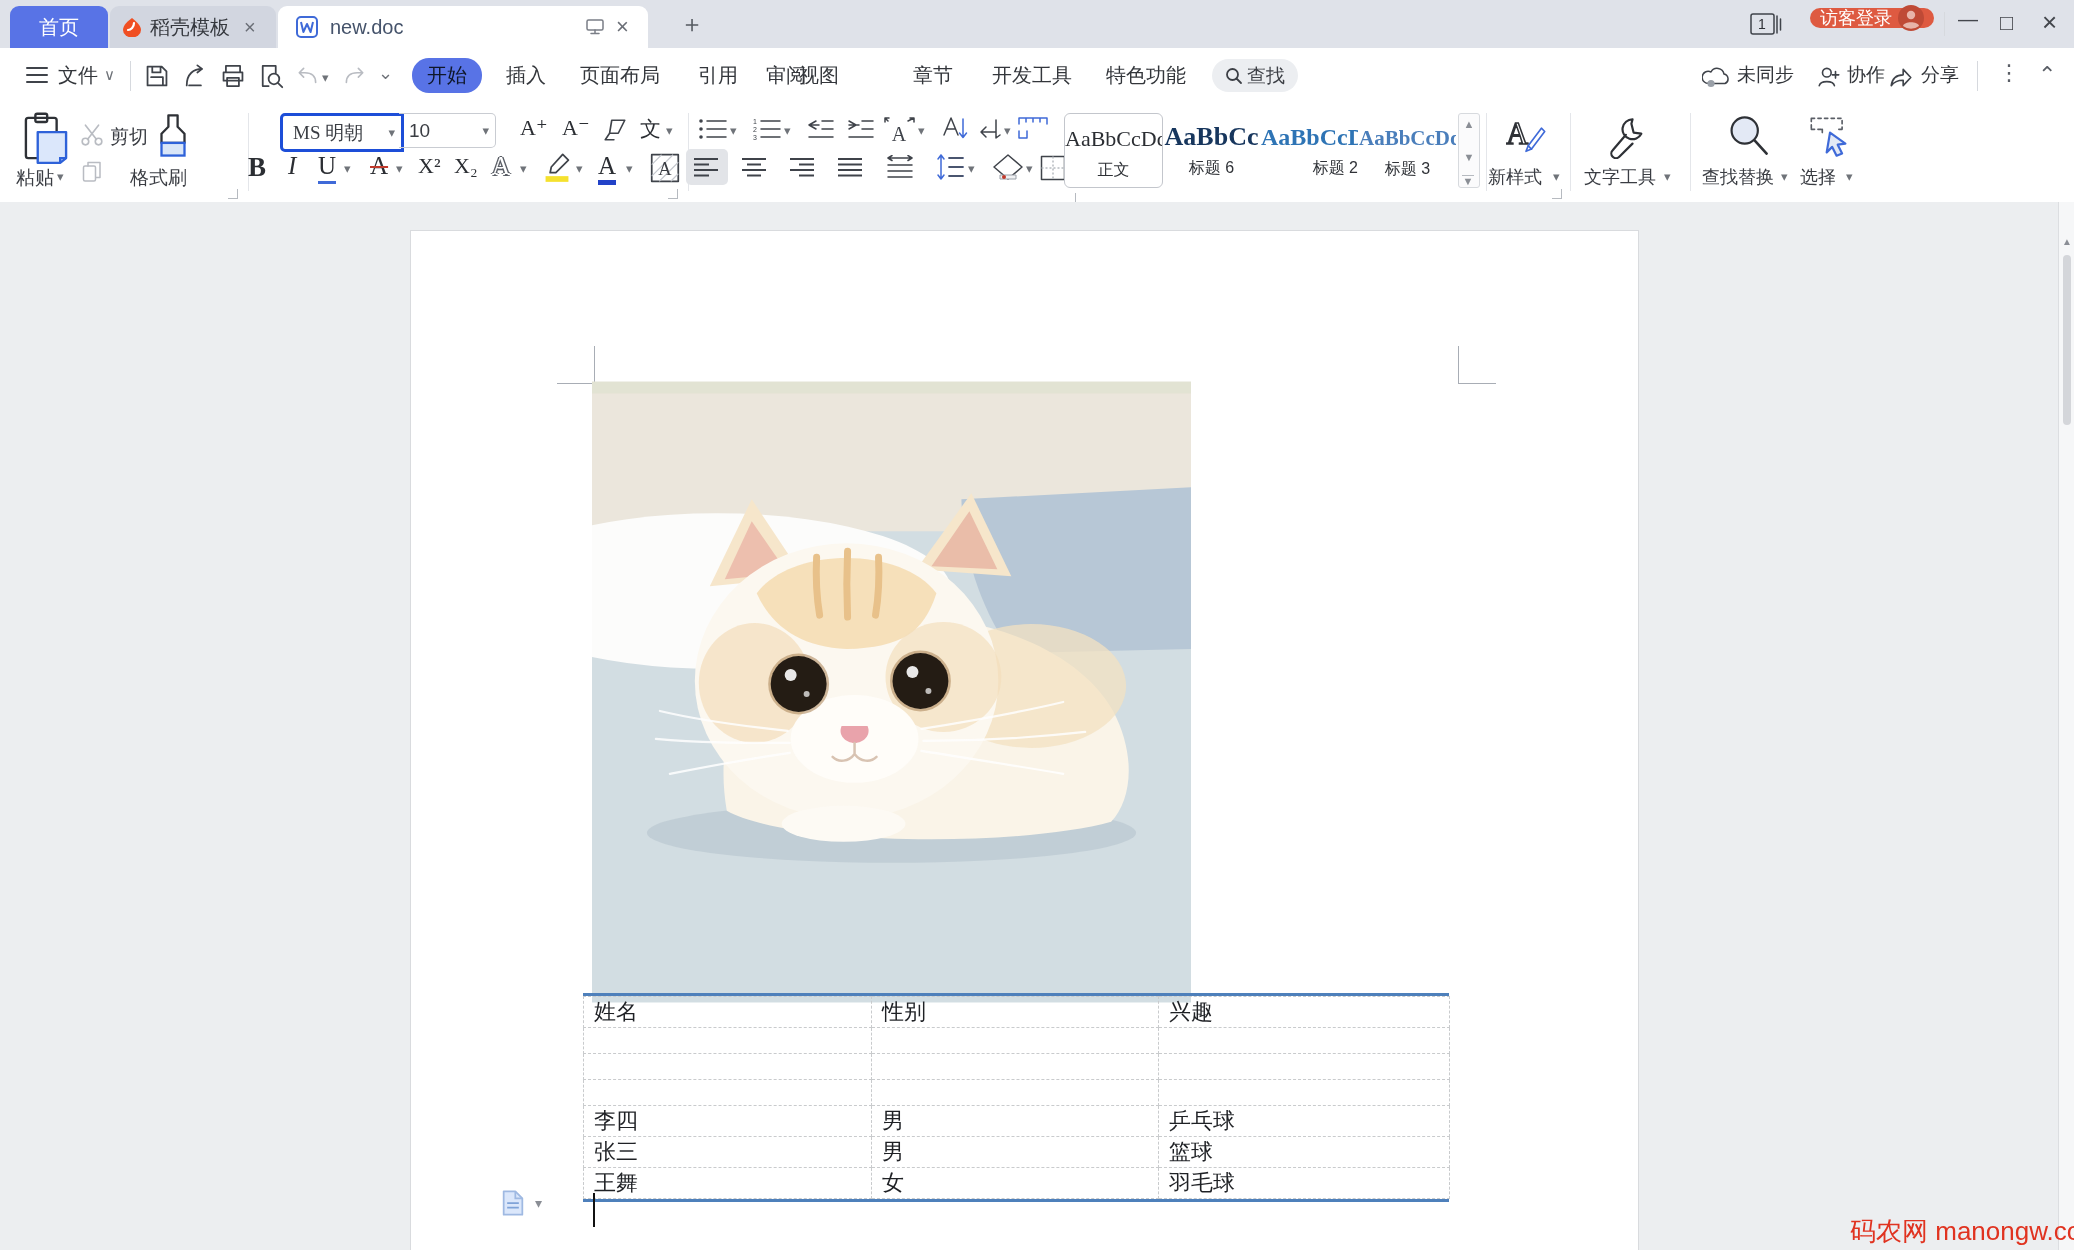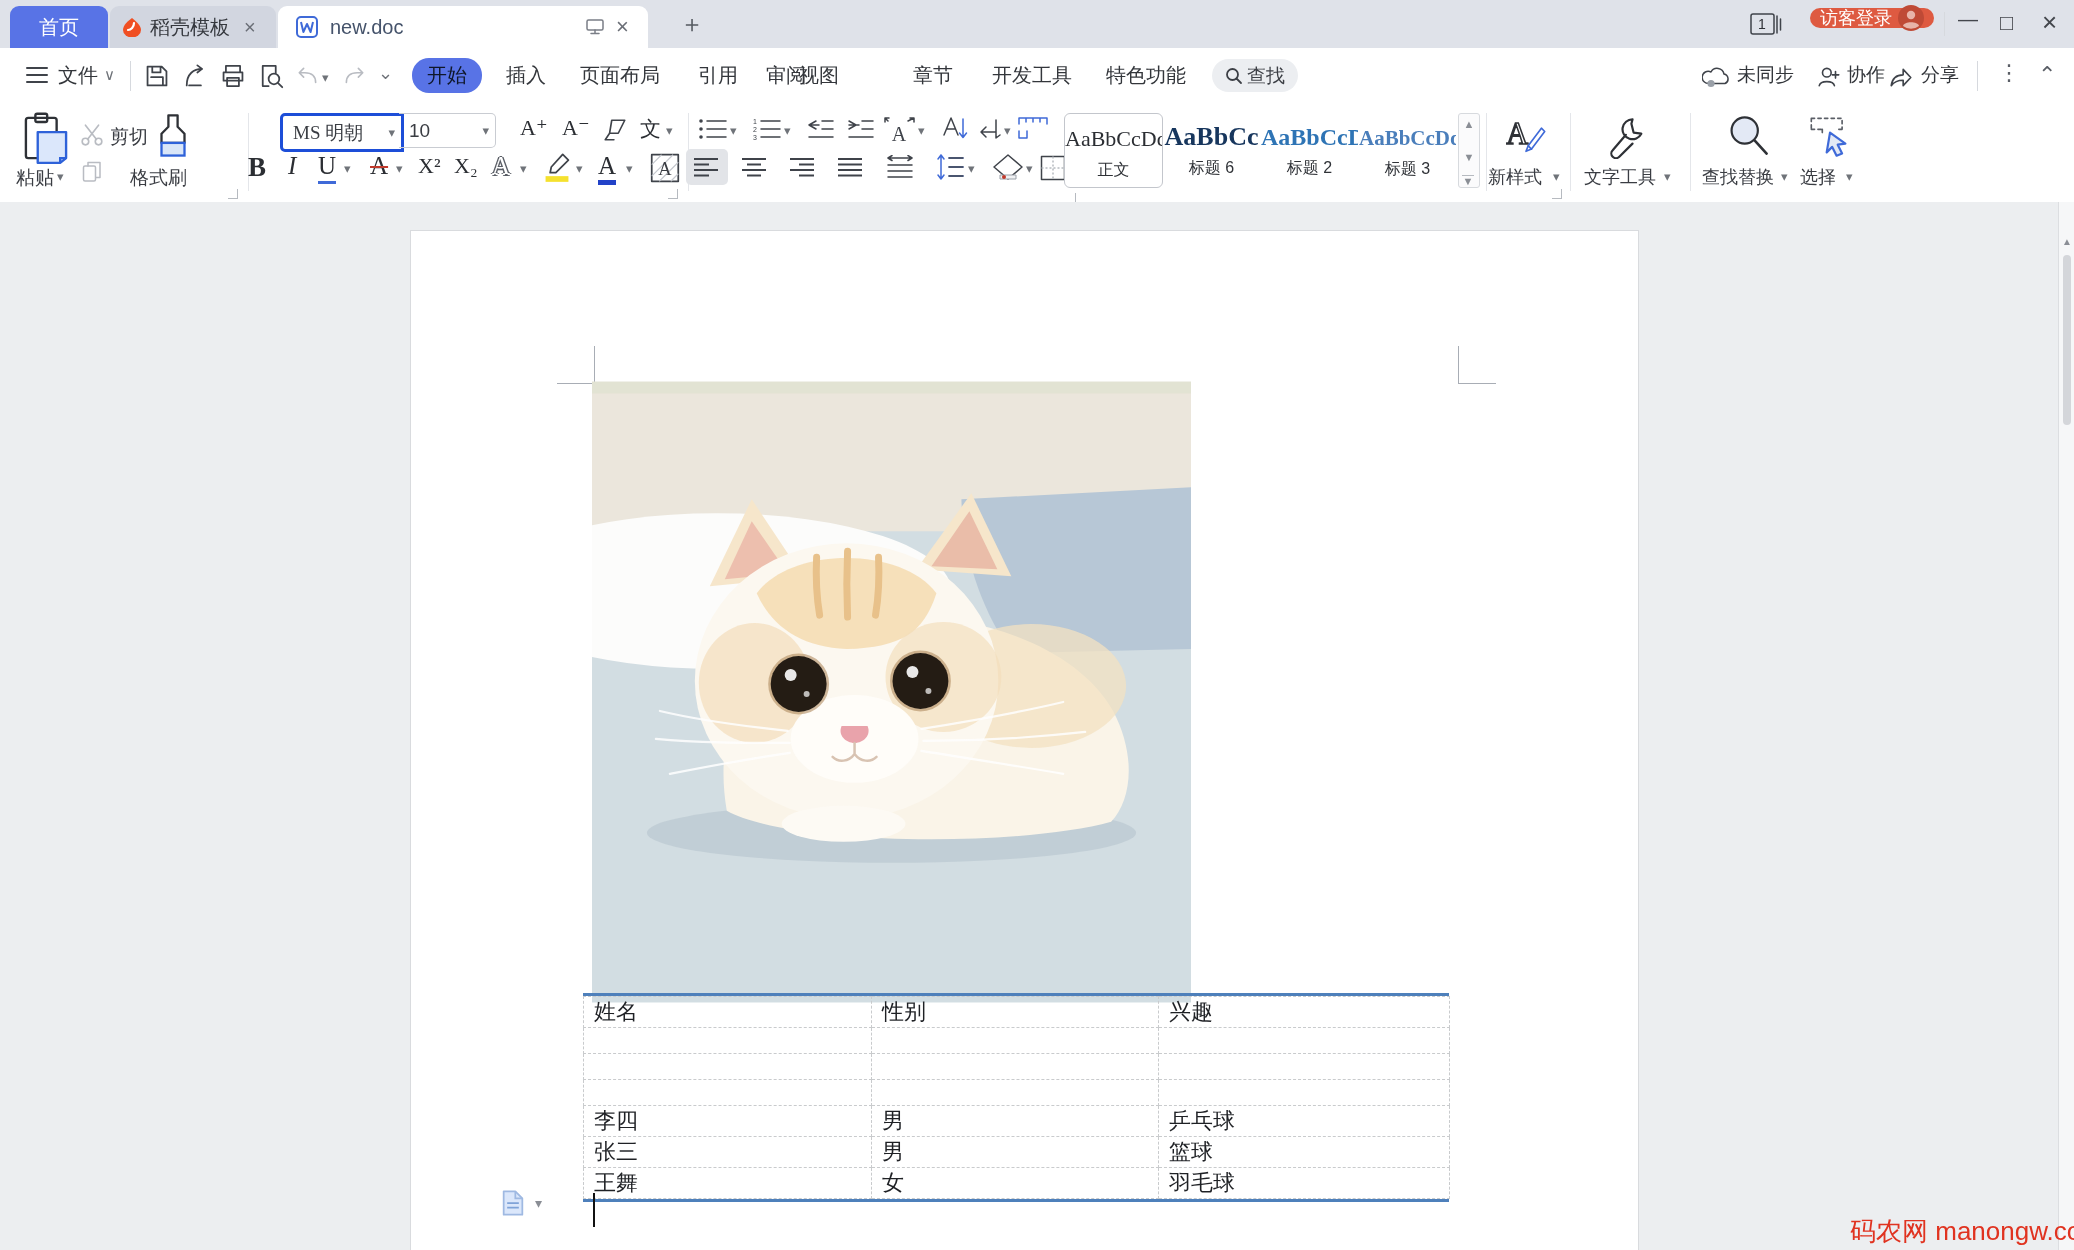--- a/index.html
+++ b/index.html
@@ -316,21 +316,21 @@
     <div class="abs stylecard" style="left:1064px;border:1px solid #c3c6cc;border-radius:6px;background:#fff;">
       <div class="ssample" style="font-size:22px;color:#2b2e33;margin-top:12px;">AaBbCcDd</div>
       <div class="sname" style="margin-top:8px;">正文</div>
     </div>
     <div class="abs stylecard" style="left:1163px;">
       <div class="ssample" style="font-size:26px;font-weight:bold;color:#17365d;margin-top:9px;">AaBbCc</div>
       <div class="sname" style="margin-top:6px;">标题 6</div>
     </div>
     <div class="abs stylecard" style="left:1261px;">
       <div class="ssample" style="font-size:24px;font-weight:bold;color:#2e74b5;margin-top:11px;">AaBbCcD</div>
-      <div class="sname" style="margin-top:7px;">标题 2</div>
+      <div class="sname" style="margin-top:7px;text-align:right;">标题 2</div>
     </div>
     <div class="abs stylecard" style="left:1359px;">
       <div class="ssample" style="font-size:21px;font-weight:bold;color:#4a7ebb;margin-top:13px;">AaBbCcDd</div>
       <div class="sname" style="margin-top:8px;">标题 3</div>
     </div>
     <div class="abs" style="left:1458px;top:10px;width:20px;height:73px;border:1px solid #d7dade;border-radius:3px;background:#fbfbfc;">
       <div style="text-align:center;font-size:11px;color:#8a8e95;line-height:1;margin-top:5px;">▲</div>
       <div style="text-align:center;font-size:11px;color:#8a8e95;line-height:1;margin-top:22px;">▼</div>
       <div style="text-align:center;font-size:11px;color:#8a8e95;line-height:1;margin-top:12px;border-top:1px solid #b6bac0;width:12px;margin-left:3px;">▼</div>
     </div>

